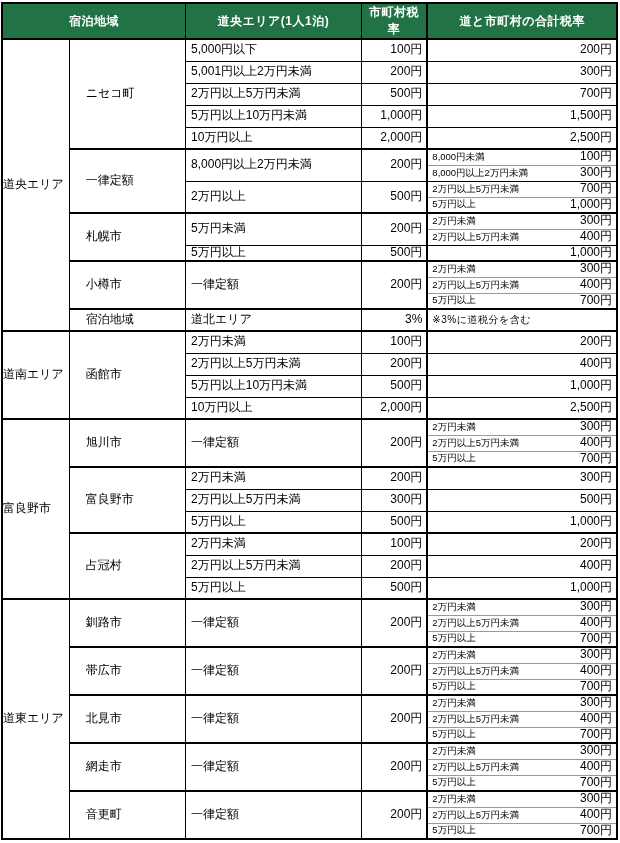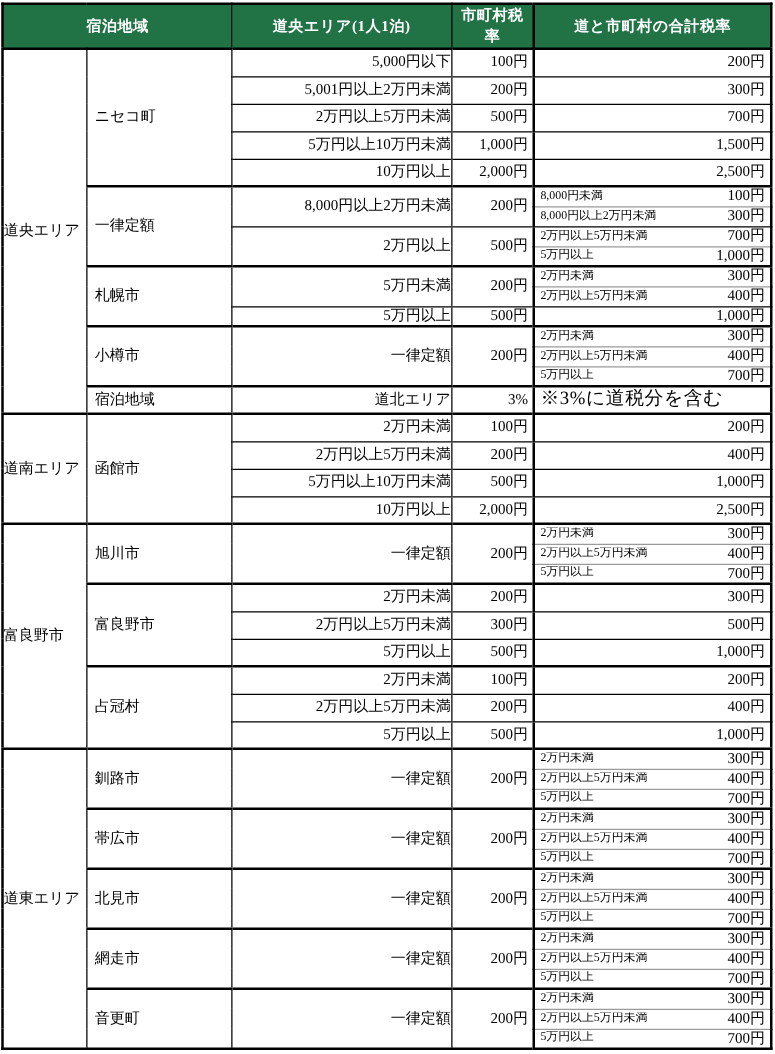--- a/index.html
+++ b/index.html
@@ -8,21 +8,21 @@
     --line-major:#000000;
     --line-sub:#9a9a9a;
   }
   html,body{margin:0;padding:0;background:#ffffff;}
   body{
     width:620px;
     font-family:"Liberation Sans","DejaVu Sans",sans-serif;
     color:#000;
     -webkit-font-smoothing:antialiased;
   }
-  .wrap{padding:2px 1px;font-family:Liberation Serif, serif;}
+  .wrap{padding:2px 1px;}
   table{
     border-collapse:collapse;
     table-layout:fixed;
     width:617px;
     border:2px solid var(--line-major);
   }
   col.w-area{width:67px;}
   col.w-muni{width:116px;}
   col.w-fee{width:175px;}
   col.w-rate{width:66px;}
@@ -48,33 +48,33 @@
     vertical-align:middle;
     font-size:12px;
     line-height:1.15;
     overflow:hidden;
     white-space:nowrap;
   }
   tr.r-plain{height:22px;}
   tr.r-sub{height:16px;}
 
   td.c-area{border-right:1px solid var(--line-major);text-align:left;}
-  td.c-muni{border-right:1px solid var(--line-major);text-align:left;padding-left:6px;}
-  td.c-fee {border-right:1px solid var(--line-major);text-align:right;padding-left:5px;}
+  td.c-muni{border-right:1px solid var(--line-major);text-align:left;padding-left:16px;}
+  td.c-fee {border-right:1px solid var(--line-major);text-align:left;padding-left:5px;}
   td.c-rate{border-right:2px solid var(--line-major);text-align:right;padding-right:4px;}
   td.c-total{padding:0 4px;}
 
   .bt-muni {border-top:2px solid var(--line-major);}
   .bt-block{border-top:1px solid var(--line-major);}
   .bt-sub  {border-top:1px solid var(--line-sub);}
 
   .tcell{display:flex;justify-content:space-between;align-items:center;width:100%;}
   .tlabel{font-size:9.5px;flex:0 1 auto;overflow:hidden;text-align:right;}
   .tvalue{font-size:12px;margin-left:auto;text-align:right;}
-  .tcell.note .tlabel{font-size:15px;letter-spacing:.5px;}
+  .tcell.note .tlabel{font-size:10px;letter-spacing:.5px;}
 </style>
 </head>
 <body>
 
 <div class="wrap">
   <table>
     <colgroup>
       <col class="w-area">
         <col class="w-muni">
         <col class="w-fee">

